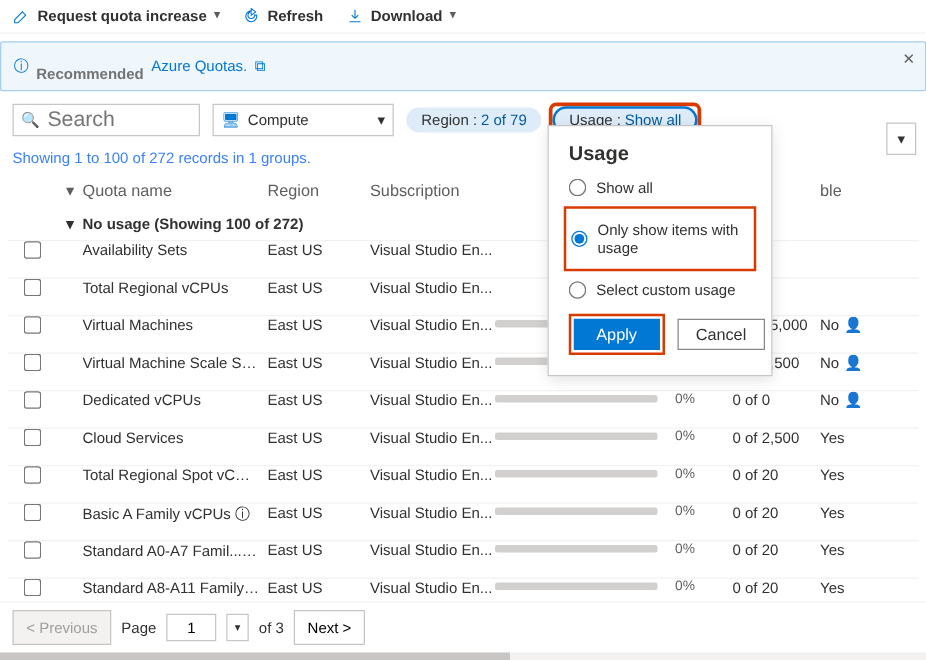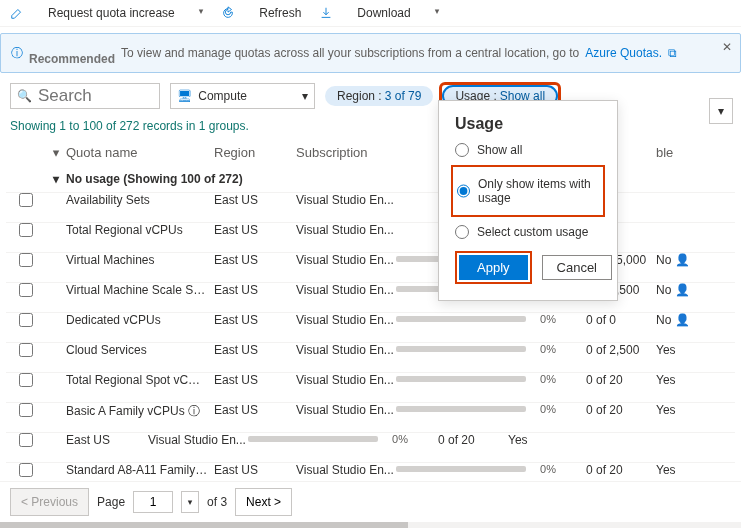--- a/index.html
+++ b/index.html
@@ -1,20 +1,20 @@
 <!DOCTYPE html>
 <html><head>
 <meta charset="utf-8">
 <style>
 * { box-sizing: border-box; margin: 0; padding: 0; }
 body { font-family: "Segoe UI", Arial, sans-serif; font-size: 12px; color: #323130; background: #fff; width: 741px; height: 528px; overflow: hidden; position: relative; }
 
 
 .toolbar { display: flex; align-items: center; gap: 18px; padding: 6px 10px; border-bottom: 1px solid #f3f2f1; }
-.toolbar-btn { display: inline-flex; gap: 24px; background: none; border: none; color: #323130; cursor: pointer; font-size: 12px; }
+.toolbar-btn { display: inline-flex; gap: 6px; background: none; border: none; color: #323130; cursor: pointer; font-size: 12px; font-weight: bold; }
 .toolbar-btn .chev { font-size: 9px; color: #605e5c; }
 
 
 .banner { display: flex; align-items: center; gap: 6px; background: #eff6fc; border: 1px solid #a6cdee; margin: 6px 0; padding: 6px 10px; border-radius: 2px; position: relative; font-size: 12px; }
 .banner .info-icon { color: #0078d4; }
 .banner b { color: #737373; margin-top: 12px; }
 .banner .bodytxt { color: #605e5c; }
 .banner a { color: #0078d4; text-decoration: none; }
 .banner .close { position: absolute; right: 8px; top: 6px; color: #605e5c; cursor: pointer; }
 
@@ -24,21 +24,21 @@
 .searchbox input { border: none; outline: none; font-size: 17px; width: 100%; }
 .combo { display: flex; align-items: center; justify-content: space-between; border: 1px solid #c8c6c4; height: 26px; padding: 0 6px; width: 145px; }
 .pill { background: #deecf9; border-radius: 12px; padding: 3px 12px; font-size: 12px; display: inline-flex; align-items: center; white-space: nowrap; }
 .pill .label { color: #323130; }
 .pill .val { color: #005a9e; margin-left: 3px; }
 .pill-filter { position: relative; }
 .pill-selected { outline: 2px solid #0078d4; outline-offset: -1px; }
 .highlight-red { outline: 3px solid #d83b01; outline-offset: 1px; border-radius: 2px; }
 
 
-.recordline { padding: 6px 10px; color: #0f766e; font-size: 12px; }
+.recordline { padding: 6px 10px; color: #3b82f6; font-size: 12px; }
 
 
 .split-dd { position: absolute; right: 8px; top: 98px; border: 1px solid #c8c6c4; height: 26px; width: 24px; display: flex; align-items: center; justify-content: center; }
 
 
 .table { padding: 0 6px; }
 .thead { display: flex; align-items: center; padding: 6px 0; color: #605e5c; font-size: 13px; }
 .col-chk { width: 40px; display:flex; justify-content:center; }
 .col-exp { width: 20px; text-align:center; }
 .col-name { width: 148px; padding-right:6px; white-space:nowrap; overflow:hidden; text-overflow:ellipsis; }
@@ -112,41 +112,40 @@
         </svg>
     </span>
     <span>Download</span>
     <span class="chev">▾</span>
   </button>
 </div>
 
 <div class="banner">
   <span class="info-icon">ⓘ</span>
   <b>Recommended</b>
-  <span class="bodytxt">To view and manage quotas across all your subscriptions from a central location, go to</span>
   <a href="#">Azure Quotas.</a>
   <span style="color:#0078d4;">⧉</span>
   <span class="close">✕</span>
 </div>
 
 <div class="filterbar">
   <div class="searchbox">
     <span style="color:#605e5c;">🔍</span>
     <input type="text" placeholder="Search" style="">
   </div>
   <div class="combo">
     <span style="display:inline-flex;gap:6px;align-items:center;">
       <span style="color:#0078d4;">🖥</span>
       <span>Compute</span>
     </span>
     <span class="chev">▾</span>
   </div>
   <div class="pill">
     <span class="label">Region :</span>
-    <span class="val">3 of 79</span>
+    <span class="val">2 of 79</span>
   </div>
   <span class="highlight-red" style="display:inline-block;">
     <span class="pill pill-selected pill-filter">
       <span class="label">Usage :</span>
       <span class="val">Show all</span>
     </span>
   </span>
 </div>
 
 <div class="recordline">Showing 1 to 100 of 272 records in 1 groups.</div>
@@ -298,20 +297,21 @@
           <span class="pct">0%</span>
         </div>
         <div class="col-usage">0 of 20</div>
         <div class="col-adj">Yes </div>
       </div>
       <div class="row">
         <div class="col-chk">
           <input type="checkbox" style="">
         </div>
         <div class="col-exp"></div>
+        <div class="col-name">Standard A0-A7 Famil... ⓘ</div>
         <div class="col-region">East US</div>
         <div class="col-sub">Visual Studio En...</div>
         <div class="col-cov">
           <div class="barwrap">
             <div class="barfill"></div>
           </div>
           <span class="pct">0%</span>
         </div>
         <div class="col-usage">0 of 20</div>
         <div class="col-adj">Yes </div>

